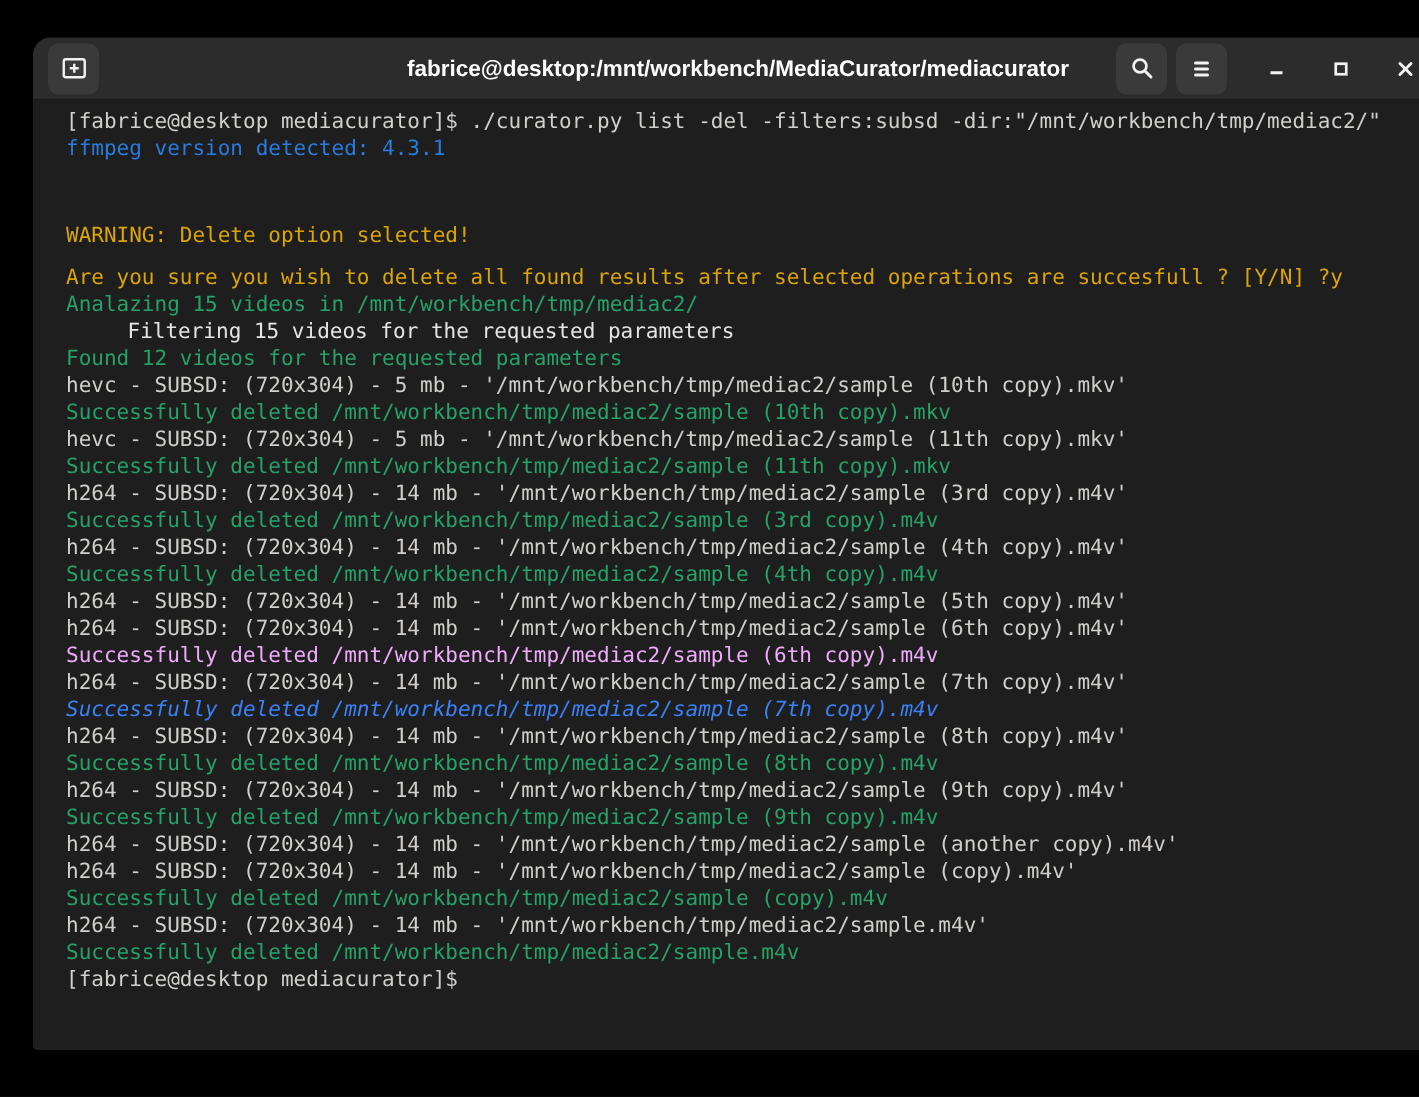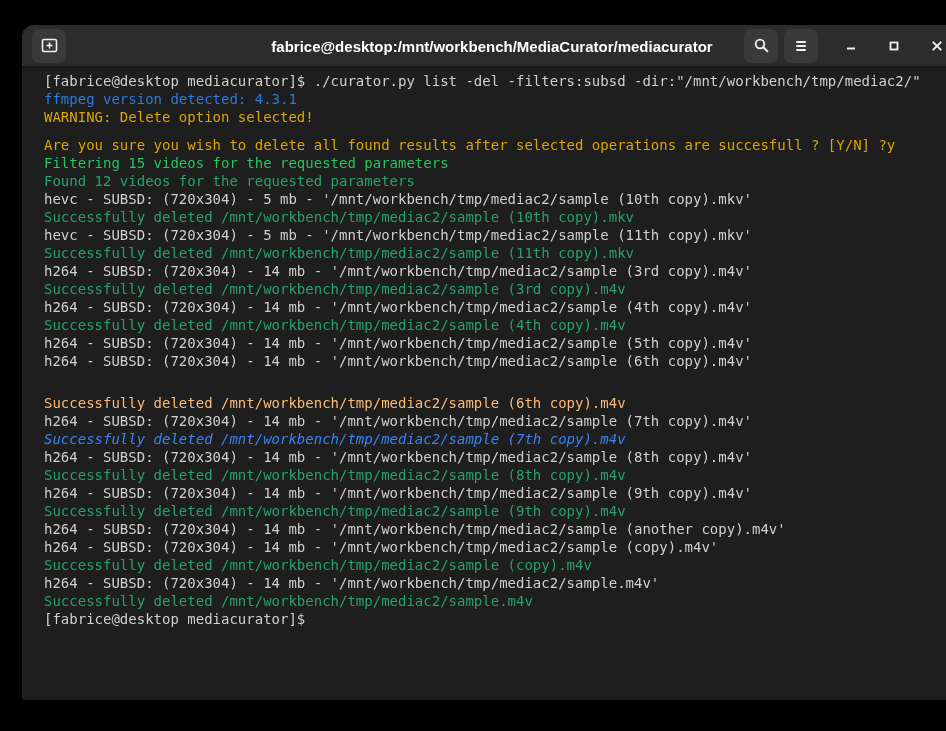--- a/index.html
+++ b/index.html
@@ -159,35 +159,36 @@
           </span>
         </button>
       </div>
     </div>
   </div>
 
   <div class="terminal" style="background: rgb(30, 30, 30);">
     <div class="term-output" id="terminal-output">
         <div class="term-line" style="color: rgb(208, 207, 204);">[fabrice@desktop mediacurator]$ ./curator.py list -del -filters:subsd -dir:"/mnt/workbench/tmp/mediac2/"</div>
         <div class="term-line" style="color: rgb(42, 123, 222);">ffmpeg version detected: 4.3.1</div>
-        <div class="term-line" style="color: rgb(219, 164, 7);">WARNING: Delete option selected!</div>
+        <div class="term-line" style="color: rgb(219, 164, 7); margin-top: 40px;">WARNING: Delete option selected!</div>
         <div class="term-line" style="color: rgb(219, 164, 7); margin-top: 10px;">Are you sure you wish to delete all found results after selected operations are succesfull ? [Y/N] ?y</div>
-        <div class="term-line" style="color: #22c55e;">Filtering 15 videos for the requested parameters</div>
+        <div class="term-line" style="color: rgb(38, 162, 105);">Analazing 15 videos in /mnt/workbench/tmp/mediac2/</div>
+        <div class="term-line" style="color: #e5e5e5; margin-left: 41px;">Filtering 15 videos for the requested parameters</div>
         <div class="term-line" style="color: rgb(38, 162, 105);">Found 12 videos for the requested parameters</div>
         <div class="term-line" style="color: rgb(208, 207, 204);">hevc - SUBSD: (720x304) - 5 mb - '/mnt/workbench/tmp/mediac2/sample (10th copy).mkv'</div>
         <div class="term-line" style="color: rgb(38, 162, 105);">Successfully deleted /mnt/workbench/tmp/mediac2/sample (10th copy).mkv</div>
         <div class="term-line" style="color: rgb(208, 207, 204);">hevc - SUBSD: (720x304) - 5 mb - '/mnt/workbench/tmp/mediac2/sample (11th copy).mkv'</div>
         <div class="term-line" style="color: rgb(38, 162, 105);">Successfully deleted /mnt/workbench/tmp/mediac2/sample (11th copy).mkv</div>
         <div class="term-line" style="color: rgb(208, 207, 204);">h264 - SUBSD: (720x304) - 14 mb - '/mnt/workbench/tmp/mediac2/sample (3rd copy).m4v'</div>
         <div class="term-line" style="color: rgb(38, 162, 105);">Successfully deleted /mnt/workbench/tmp/mediac2/sample (3rd copy).m4v</div>
         <div class="term-line" style="color: rgb(208, 207, 204);">h264 - SUBSD: (720x304) - 14 mb - '/mnt/workbench/tmp/mediac2/sample (4th copy).m4v'</div>
         <div class="term-line" style="color: rgb(38, 162, 105);">Successfully deleted /mnt/workbench/tmp/mediac2/sample (4th copy).m4v</div>
         <div class="term-line" style="color: rgb(208, 207, 204);">h264 - SUBSD: (720x304) - 14 mb - '/mnt/workbench/tmp/mediac2/sample (5th copy).m4v'</div>
         <div class="term-line" style="color: rgb(208, 207, 204);">h264 - SUBSD: (720x304) - 14 mb - '/mnt/workbench/tmp/mediac2/sample (6th copy).m4v'</div>
-        <div class="term-line" style="color: #fdba74; margin-top: 24px;">Successfully deleted /mnt/workbench/tmp/mediac2/sample (6th copy).m4v</div>
+        <div class="term-line" style="color: #f0abfc;">Successfully deleted /mnt/workbench/tmp/mediac2/sample (6th copy).m4v</div>
         <div class="term-line" style="color: rgb(208, 207, 204);">h264 - SUBSD: (720x304) - 14 mb - '/mnt/workbench/tmp/mediac2/sample (7th copy).m4v'</div>
         <div class="term-line" style="color: #3b82f6; font-style: italic;">Successfully deleted /mnt/workbench/tmp/mediac2/sample (7th copy).m4v</div>
         <div class="term-line" style="color: rgb(208, 207, 204);">h264 - SUBSD: (720x304) - 14 mb - '/mnt/workbench/tmp/mediac2/sample (8th copy).m4v'</div>
         <div class="term-line" style="color: rgb(38, 162, 105);">Successfully deleted /mnt/workbench/tmp/mediac2/sample (8th copy).m4v</div>
         <div class="term-line" style="color: rgb(208, 207, 204);">h264 - SUBSD: (720x304) - 14 mb - '/mnt/workbench/tmp/mediac2/sample (9th copy).m4v'</div>
         <div class="term-line" style="color: rgb(38, 162, 105);">Successfully deleted /mnt/workbench/tmp/mediac2/sample (9th copy).m4v</div>
         <div class="term-line" style="color: rgb(208, 207, 204);">h264 - SUBSD: (720x304) - 14 mb - '/mnt/workbench/tmp/mediac2/sample (another copy).m4v'</div>
         <div class="term-line" style="color: rgb(208, 207, 204);">h264 - SUBSD: (720x304) - 14 mb - '/mnt/workbench/tmp/mediac2/sample (copy).m4v'</div>
         <div class="term-line" style="color: rgb(38, 162, 105);">Successfully deleted /mnt/workbench/tmp/mediac2/sample (copy).m4v</div>
         <div class="term-line" style="color: rgb(208, 207, 204);">h264 - SUBSD: (720x304) - 14 mb - '/mnt/workbench/tmp/mediac2/sample.m4v'</div>

